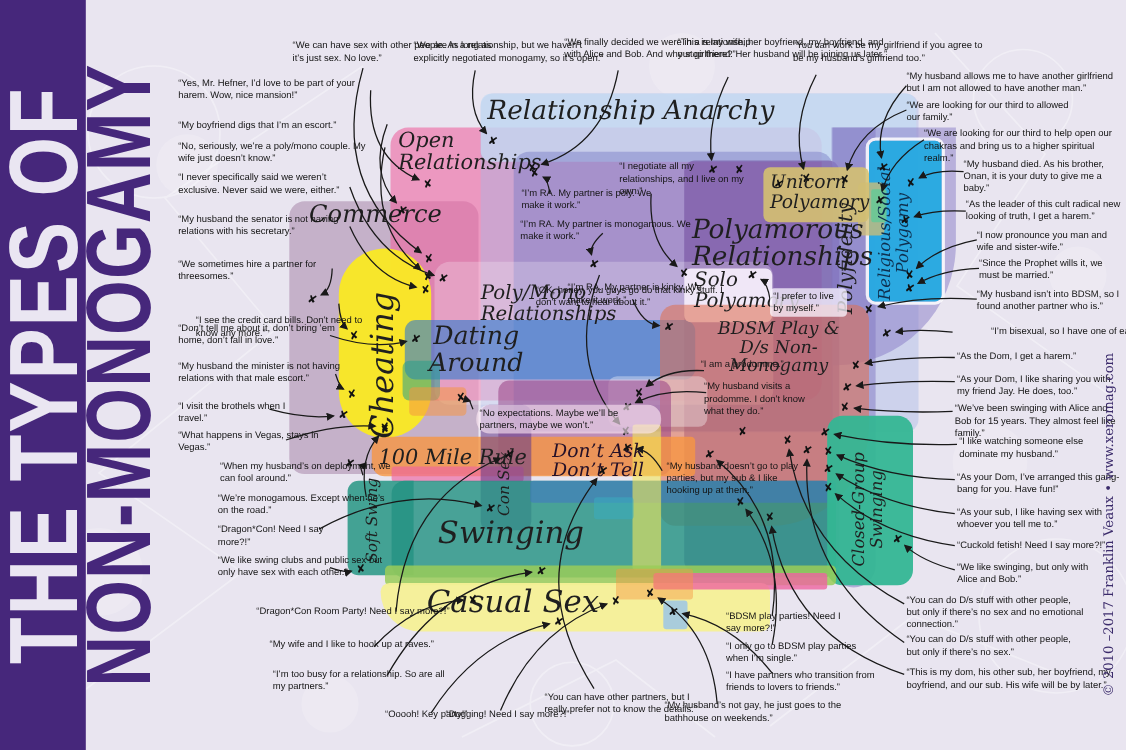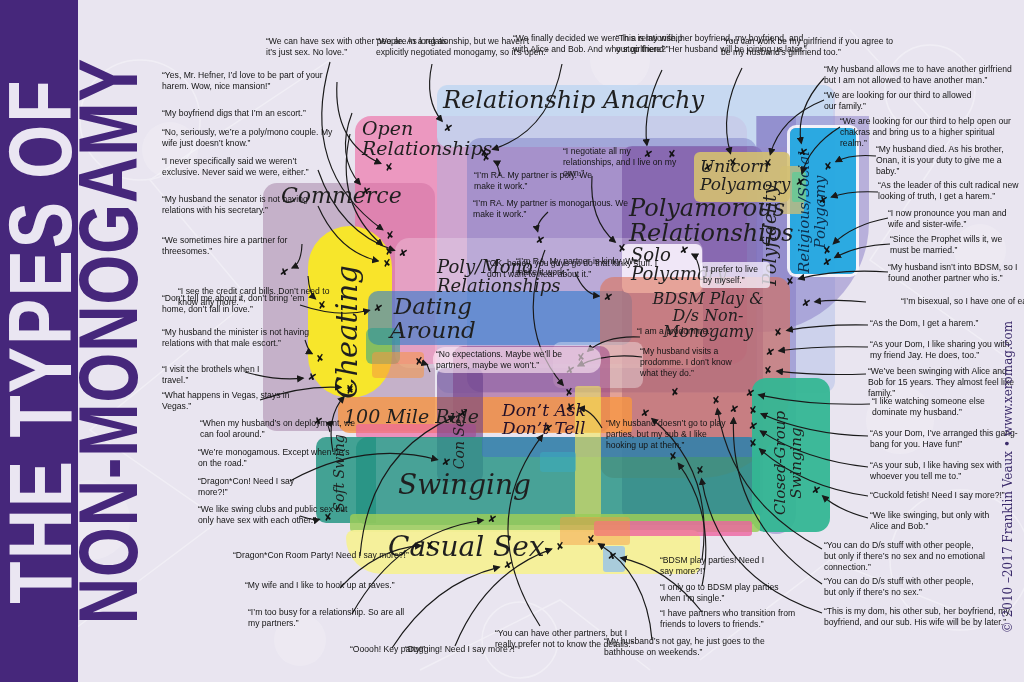--- a/index.html
+++ b/index.html
@@ -302,21 +302,21 @@
       <div class="quote" style="left: 660px; top: 582px; width: 132px;">“I only go to BDSM play parties when I’m single.”</div>
       <div class="quote" style="left: 660px; top: 555px; width: 112px;">“BDSM play parties! Need I say more?!”</div>
       <div class="quote" style="left: 474px; top: 170px; width: 132px;">“I’m RA. My partner is poly. We make it work.”</div>
       <div class="quote" style="left: 473px; top: 198px; width: 162px;">“I’m RA. My partner is monogamous. We make it work.”</div>
       <div class="quote" style="left: 487px; top: 226px; width: 172px; margin-top: 32px;">“OK, honey, you guys go do that kinky stuff. I don’t want to hear about it.”</div>
       <div class="quote" style="left: 516px; top: 256px; width: 142px;">“I’m RA. My partner is kinky. We make it work.”</div>
       <div class="quote" style="left: 563px; top: 146px; width: 116px;">“I negotiate all my relationships, and I live on my own.”</div>
       <div class="quote boxed" style="left: 700px; top: 262px; width: 64px; background: rgba(250, 245, 255, 0.75);">“I prefer to live by myself.”</div>
       <div class="quote" style="left: 637px; top: 326px; width: 106px;">“I am a prodomme.”</div>
       <div class="quote" style="left: 640px; top: 346px; width: 112px;">“My husband visits a prodomme. I don’t know what they do.”</div>
-      <div class="quote boxed" style="left: 433px; top: 347px; width: 162px; background: rgba(255, 235, 245, 0.6); border-radius: 12px;">“No expectations. Maybe we’ll be partners, maybe we won’t.”</div>
+      <div class="quote boxed" style="left: 433px; top: 368px; width: 162px; background: rgba(255, 235, 245, 0.6); border-radius: 12px;">“No expectations. Maybe we’ll be partners, maybe we won’t.”</div>
       <div class="quote" style="left: 606px; top: 418px; width: 132px;">“My husband doesn’t go to play parties, but my sub &amp; I like hooking up at them.”</div>
     </div>
 
   <div id="titlebar"></div>
   <div id="title1" class="title-line">THE TYPES OF</div>
   <div id="title2" class="title-line">NON-MONOGAMY</div>
   <div id="copyright">© 2010 –2017 Franklin Veaux • www.xeromag.com</div>
 </div>
 
 </body></html>

